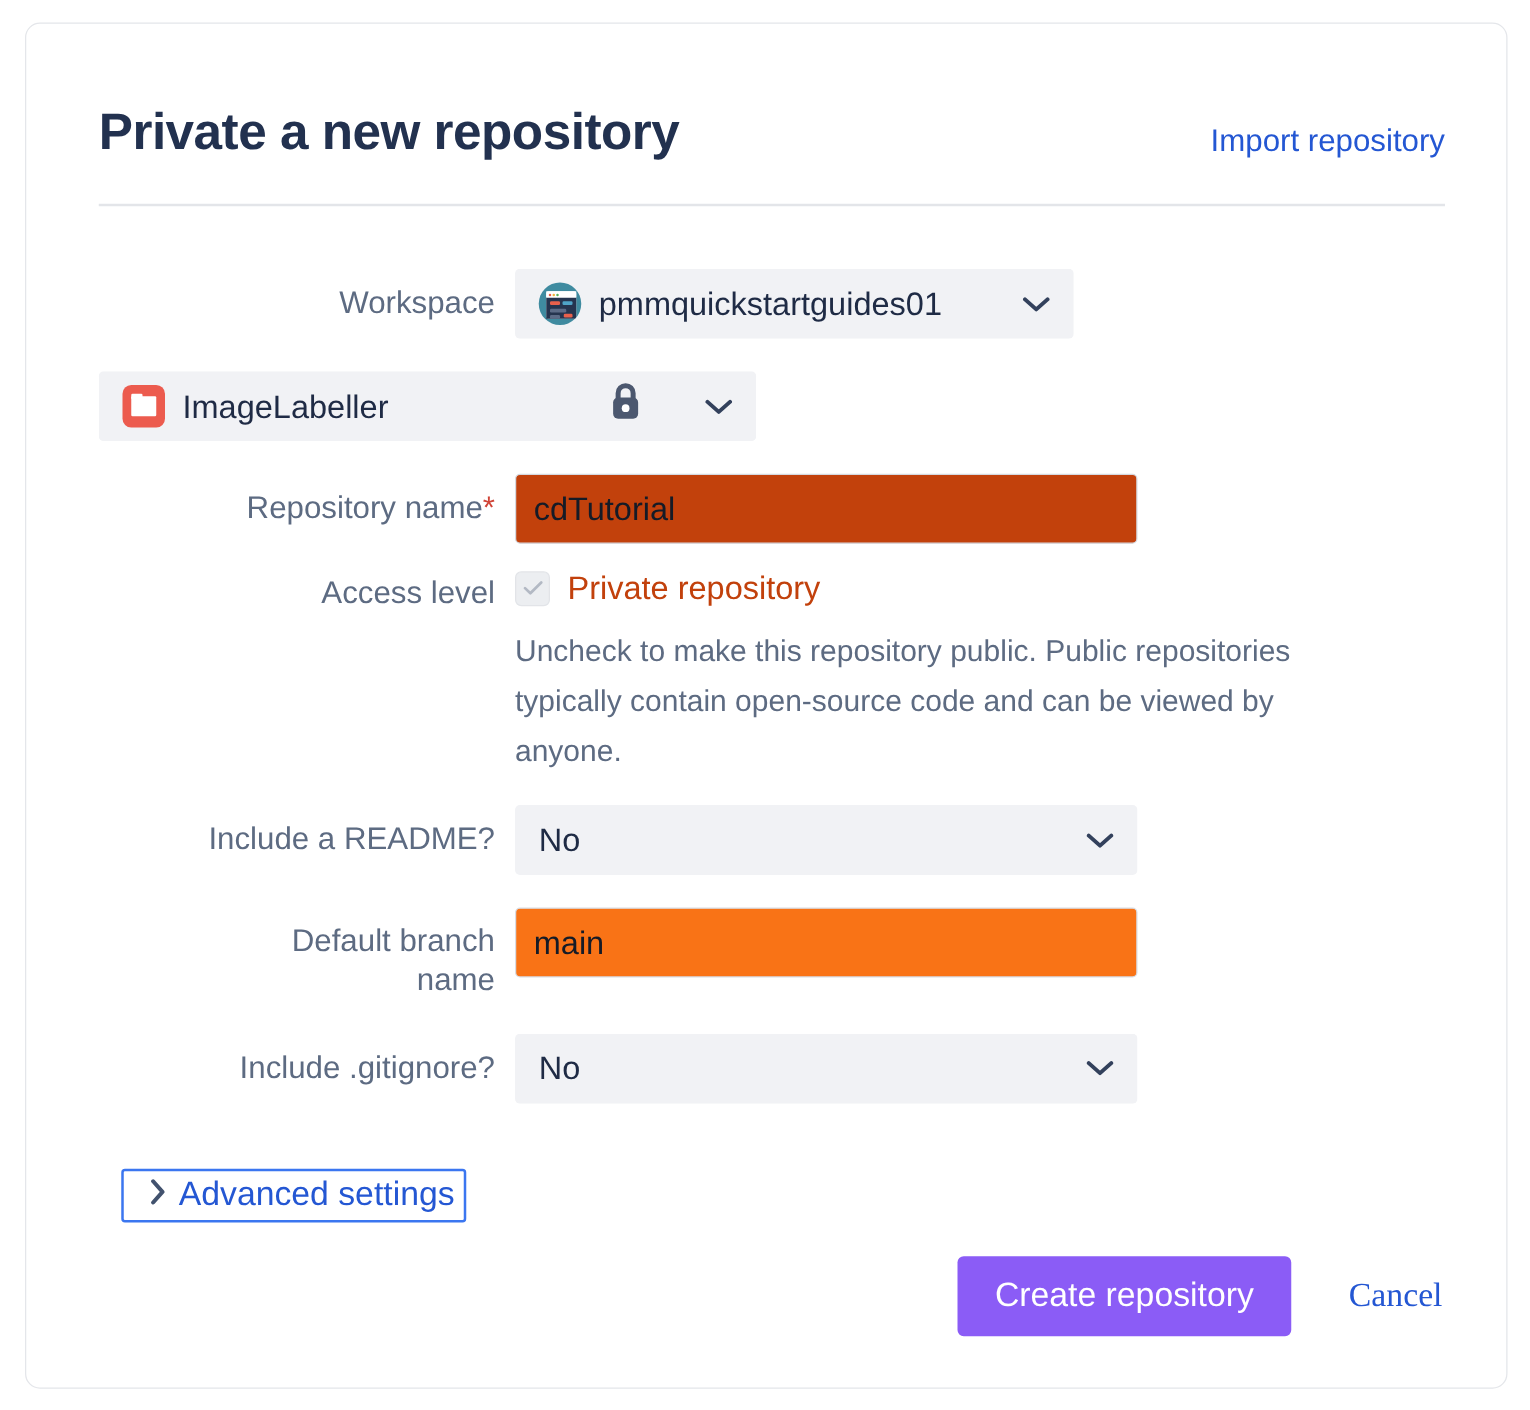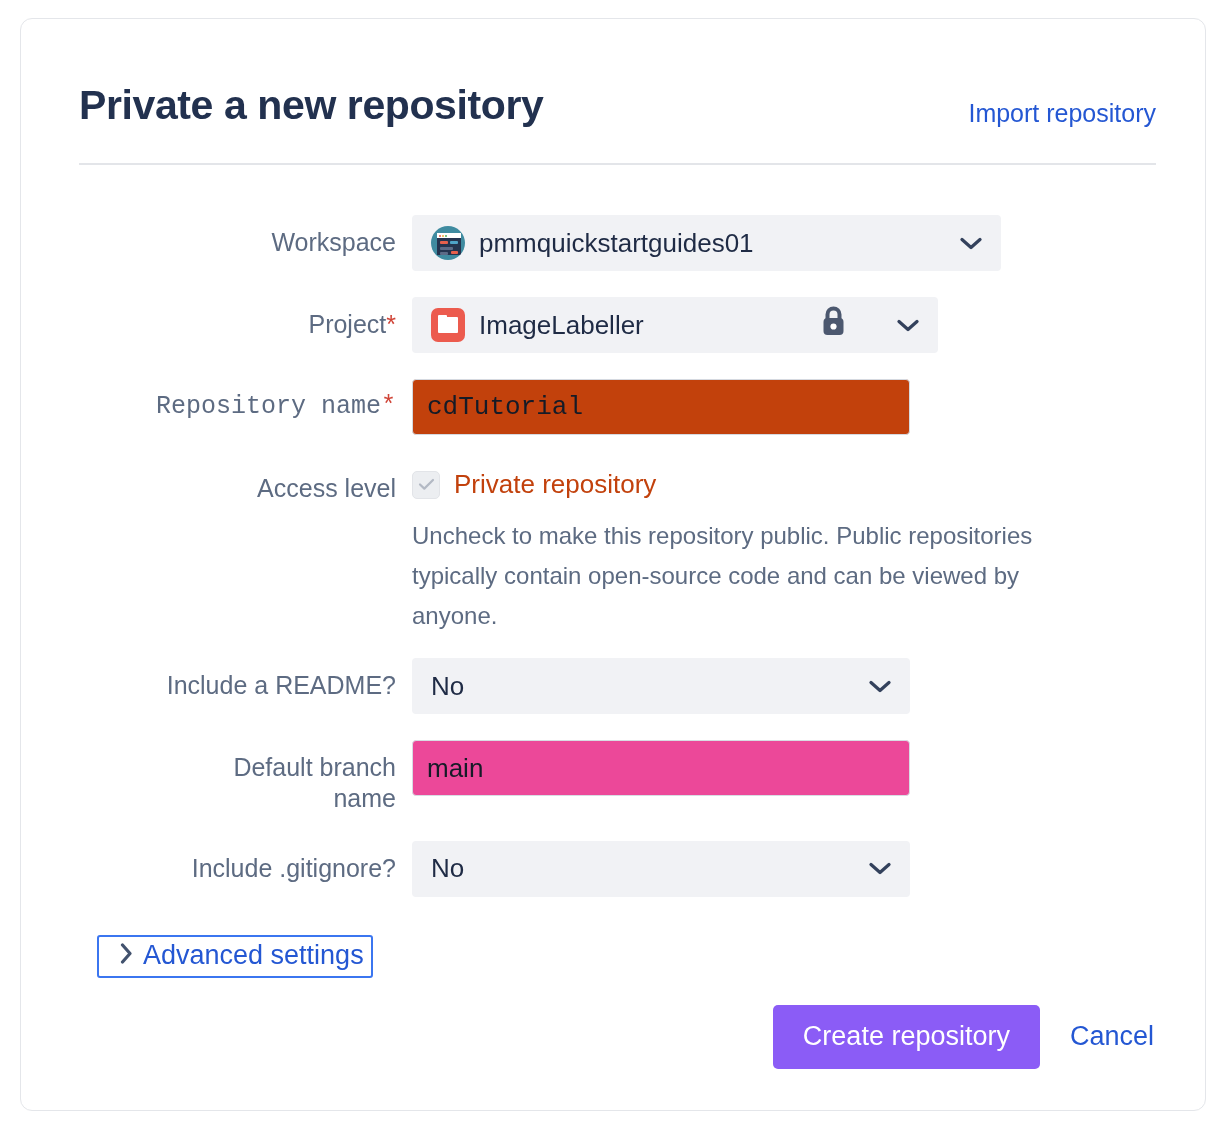--- a/index.html
+++ b/index.html
@@ -112,21 +112,21 @@
 
   
   .textinput {
     height: 56px;
     border-radius: 4px;
     display: flex;
     align-items: center;
     padding: 0 14px;
     font-size: 26px;
     color: #151b27;
-    background: #ec4899;
+    background: #f97316;
     border: 1px solid #d8dce3;
     cursor: text;
   }
   .textinput.filled {
     background: #c2410c;
     border: 1px solid #d5d9e0;
   }
 
   
   .ws-avatar {
@@ -260,43 +260,43 @@
     font-family: "Liberation Sans", sans-serif;
     border: none;
     border-radius: 5px;
     padding: 17px 30px;
     cursor: pointer;
     line-height: 1.1;
   }
   .btn-link {
     color: #2457d3;
     font-size: 27px;
-    margin-left: 28px;
+    margin-left: 44px;
     background: none;
     border: none;
-    font-family: Liberation Sans, sans-serif;
+    font-family: Liberation Serif, serif;
     cursor: pointer;
     padding: 6px 2px;
   }
 </style>
 </head>
 <body>
 
 <div class="card">
 
   <div class="header">
     <h1 class="page-title">Private a new repository</h1>
     <a class="import-link" href="#">Import repository</a>
   </div>
 
   <div class="form">
 
     <div class="row" style="margin-bottom:26px;">
       <div class="lbl">Workspace</div>
-      <div class="ctl" style="width:589px;">
+      <div class="ctl" style="width:447px;">
         <div class="select">
           <span class="ws-avatar">
             <span class="win"></span>
             <span class="body"></span>
             <span class="bar"></span>
             <span class="dot d1"></span>
               <span class="dot d2"></span>
               <span class="dot d3"></span>
             <span class="ln l1"></span>
               <span class="ln l2"></span>
@@ -308,21 +308,20 @@
           <span class="chev-down">
             <svg width="22" height="13" viewBox="0 0 22 13">
                 <path d="M2 2.5 L11 10.5 L20 2.5" fill="none" stroke="#33415c" stroke-width="3.2" stroke-linecap="round" stroke-linejoin="round"></path>
               </svg>
           </span>
         </div>
       </div>
     </div>
 
     <div class="row" style="margin-bottom:26px;">
-      <div class="lbl"><span>Project</span><span class="req">*</span></div>
       <div class="ctl" style="width:526px;">
         <div class="select">
           <span class="proj-icon">
             <span class="tab"></span>
             <span class="folder"></span>
           </span>
           <span class="val">ImageLabeller</span>
           <span class="lock-icon">
             <svg width="27" height="31" viewBox="0 0 27 31">
               <path d="M7.5 13 V8.5 a6 6 0 0 1 12 0 V13" fill="none" stroke="#4c586f" stroke-width="4"></path>
@@ -332,21 +331,21 @@
           </span>
           <span class="chev-down">
             <svg width="22" height="13" viewBox="0 0 22 13">
                 <path d="M2 2.5 L11 10.5 L20 2.5" fill="none" stroke="#33415c" stroke-width="3.2" stroke-linecap="round" stroke-linejoin="round"></path>
               </svg>
           </span>
         </div>
       </div>
     </div>
 
-    <div class="row" style="margin-bottom:26px;font-family:Liberation Mono, monospace;">
+    <div class="row" style="margin-bottom:12px;">
       <div class="lbl"><span>Repository name</span><span class="req">*</span></div>
       <div class="ctl" style="width:498px;">
         <div class="textinput filled">
           <span>cdTutorial</span>
         </div>
       </div>
     </div>
 
     <div class="row" style="margin-bottom:22px;">
       <div class="lbl">Access level</div>

